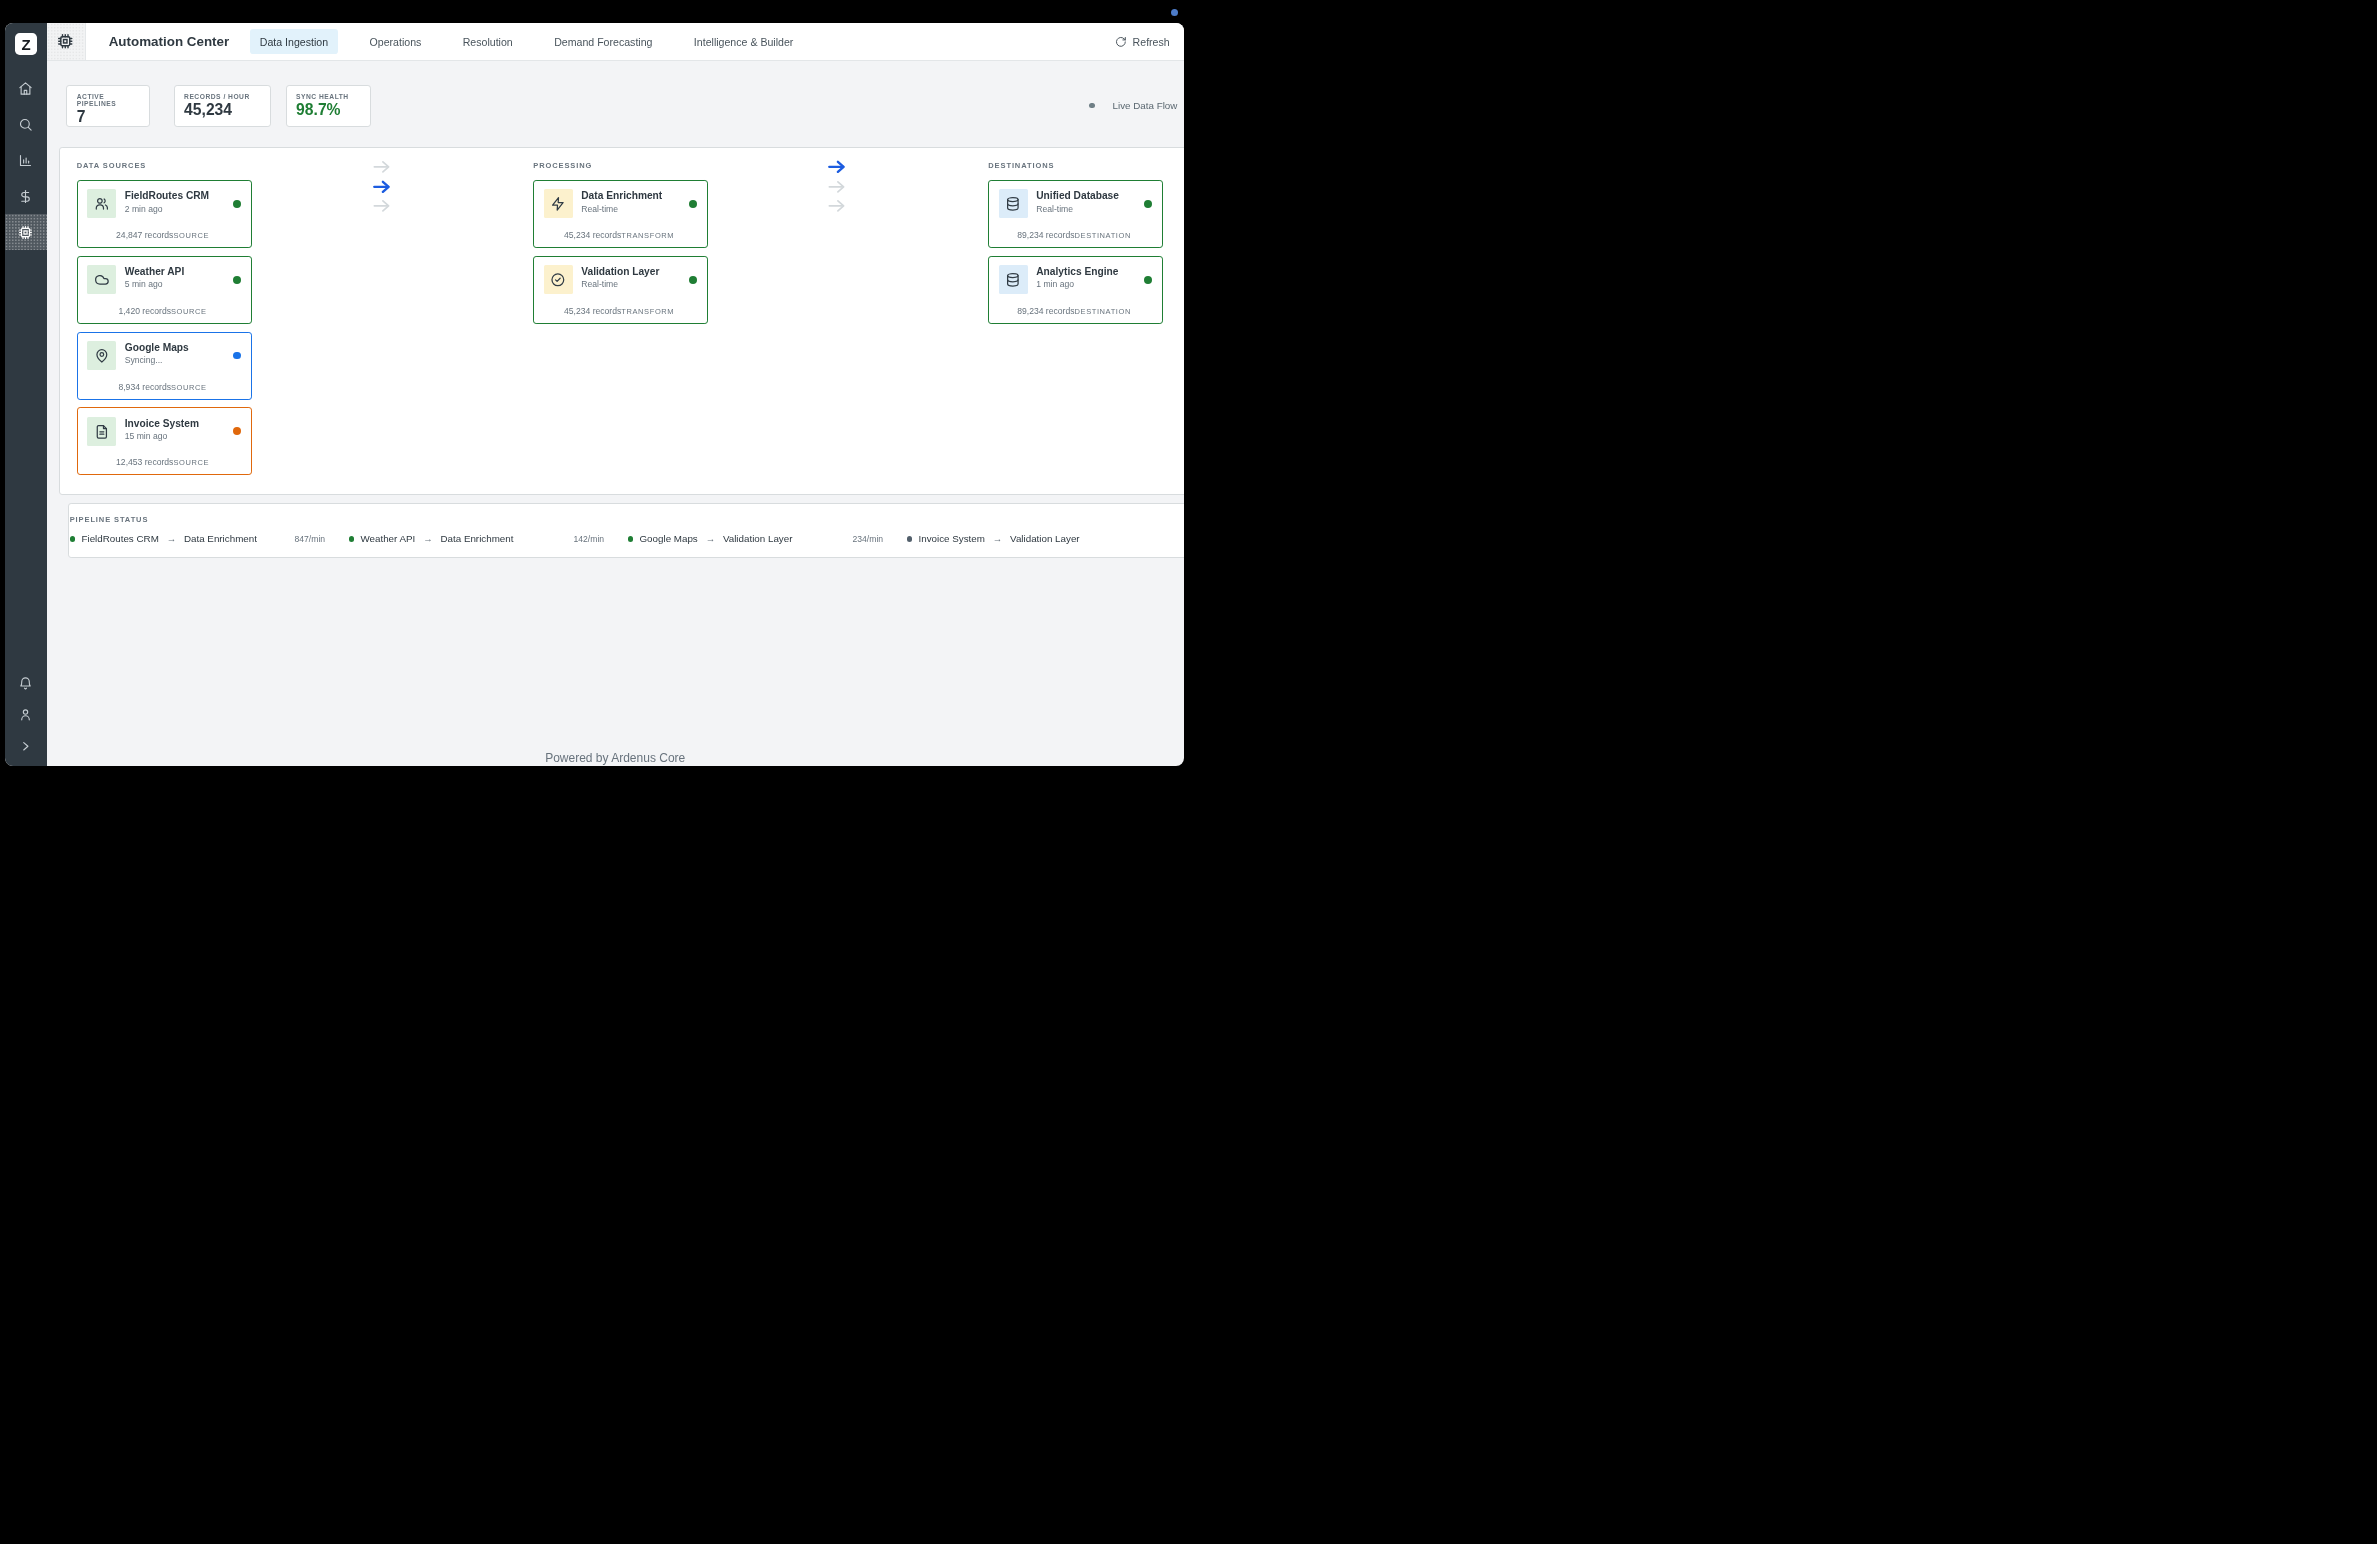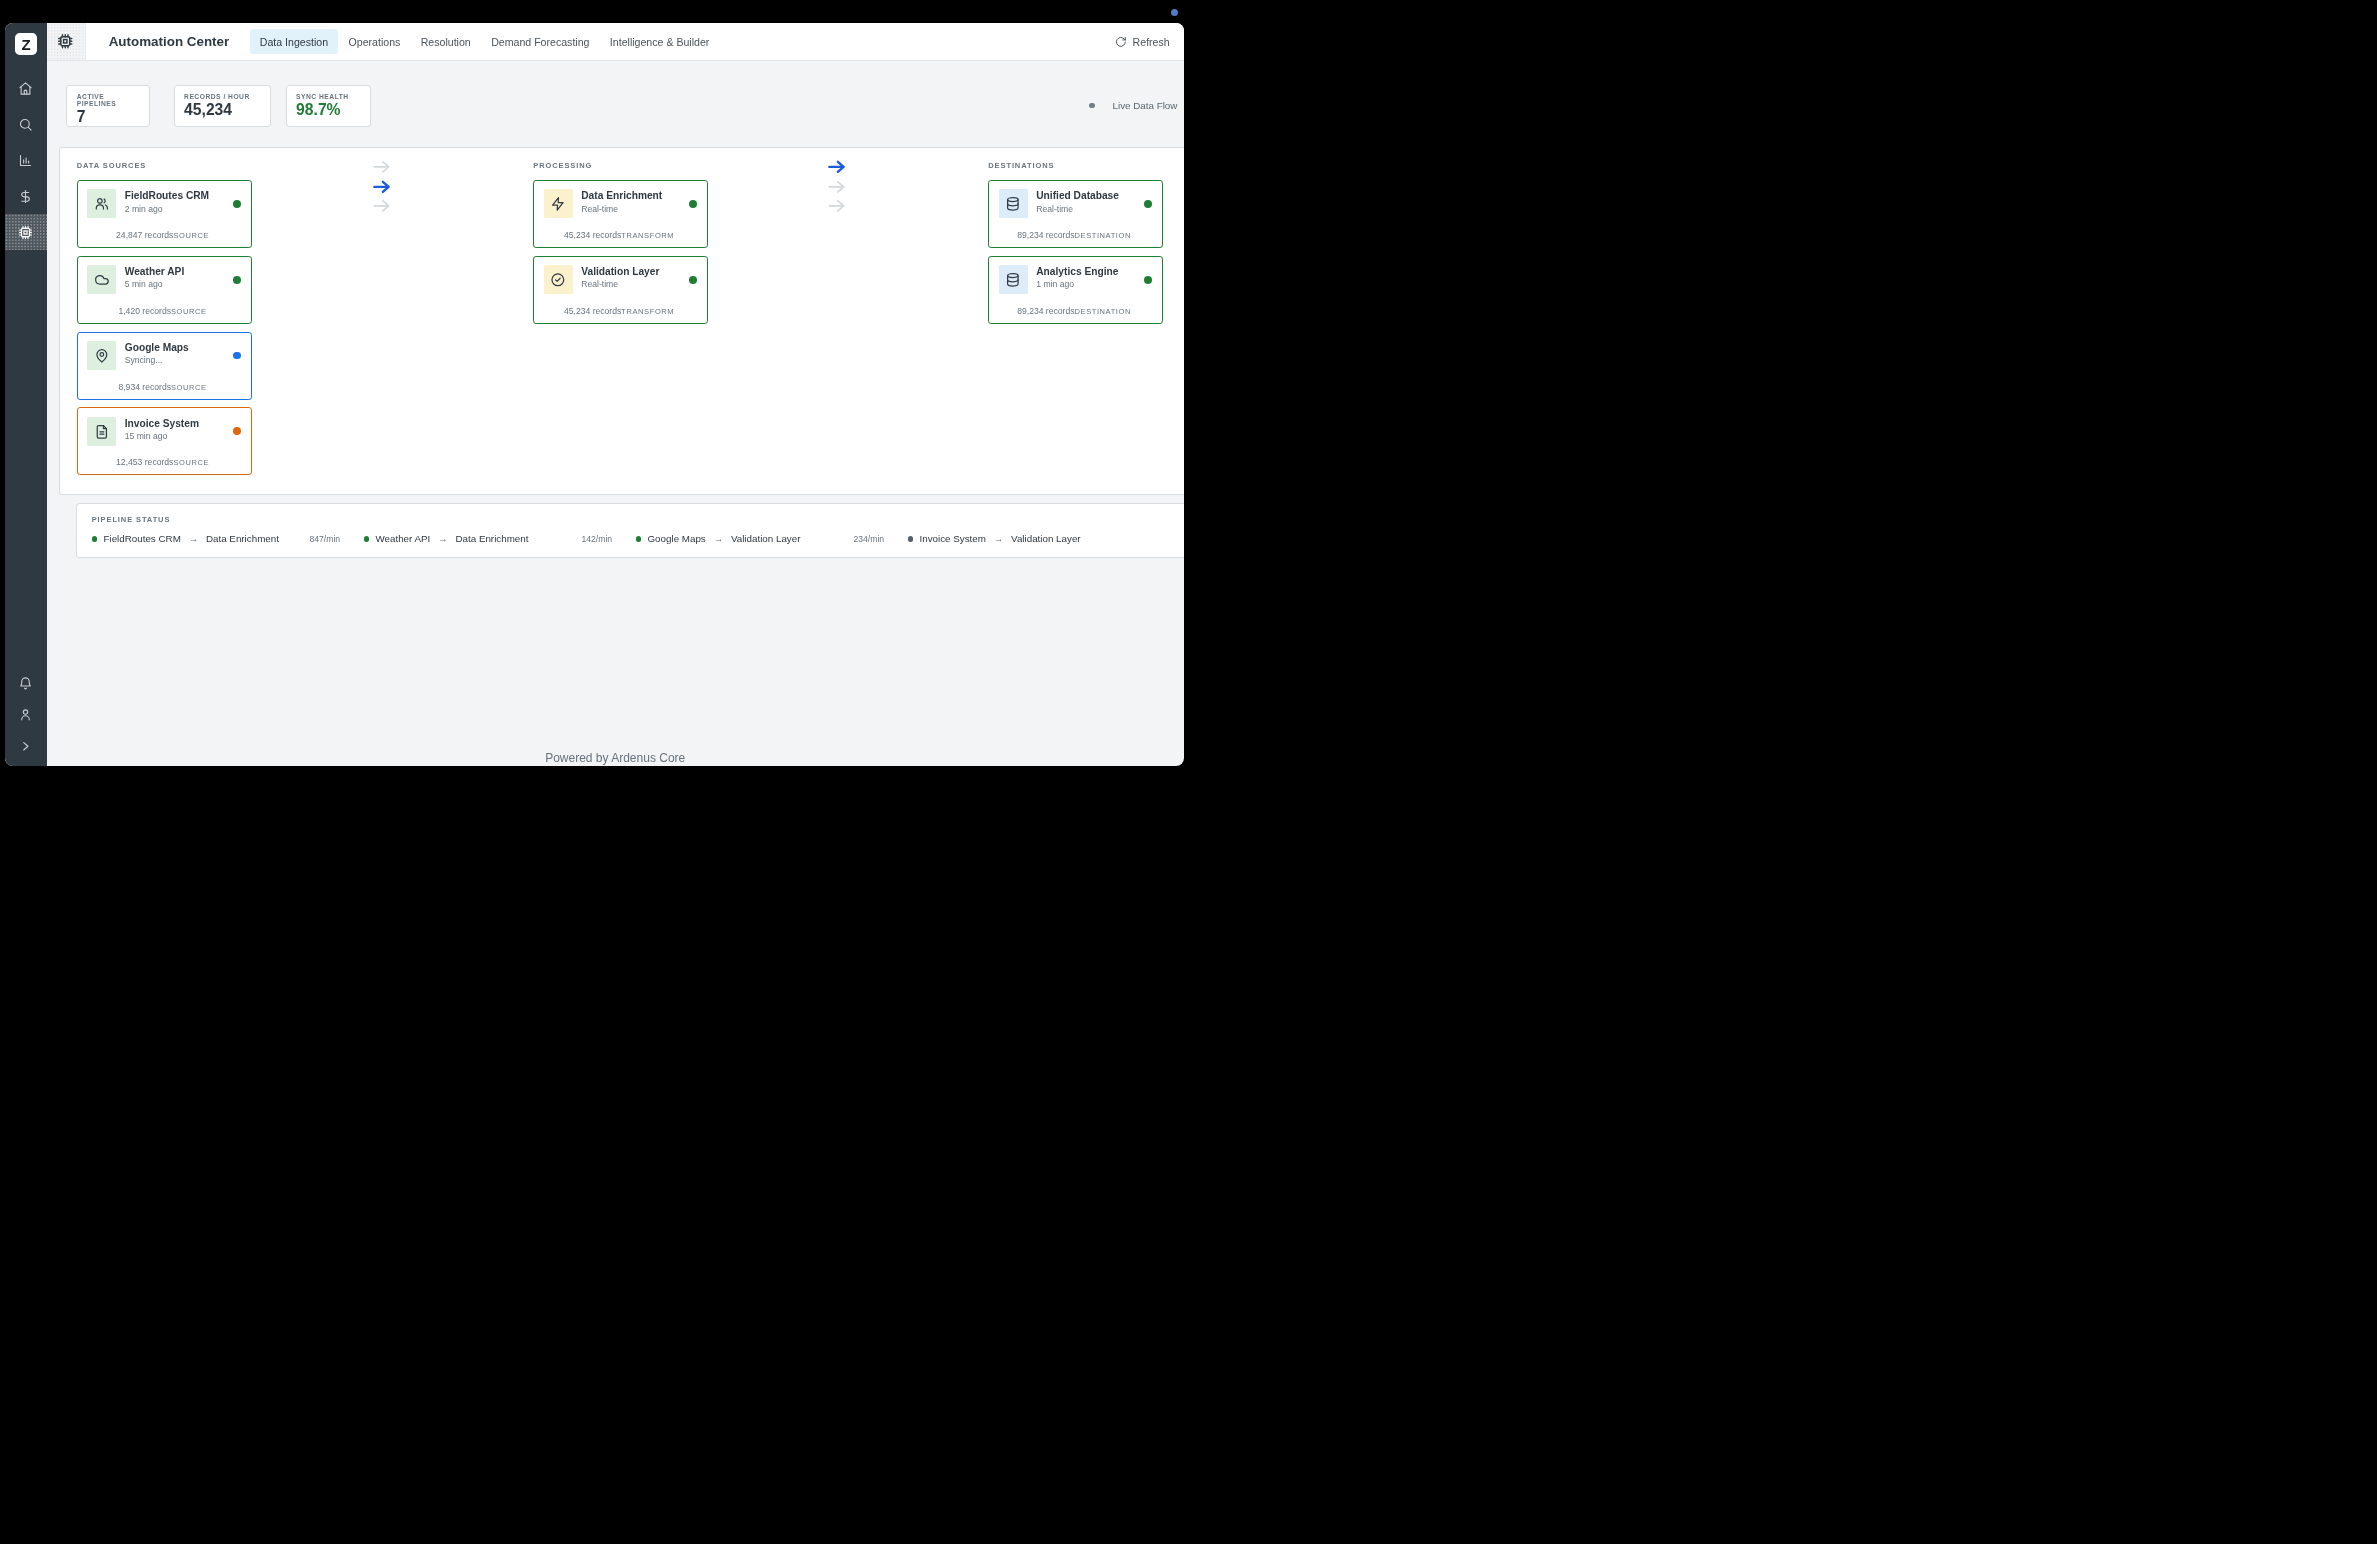--- a/index.html
+++ b/index.html
@@ -23,21 +23,21 @@
   .nav{margin-top:15px;width:100%}
   .s-item{width:42px;height:36px;display:flex;align-items:center;justify-content:center;color:#c6cdd2;cursor:pointer}
   .s-item.active{color:#fff;background:rgba(255,255,255,.16);background-image:radial-gradient(rgba(255,255,255,.30) 0.8px,transparent 0.9px);background-size:3.1px 3.1px}
   .nav-bottom{margin-top:auto;width:100%;padding-bottom:4.7px}
   .nav-bottom .s-item{height:31px}
 
   
   .header{position:absolute;left:42px;top:0;right:0;height:38px;background:#fff;border-bottom:0.8px solid #e3e6e8;display:flex;align-items:center}
   .gear-sect{width:39px;height:100%;border-right:0.8px solid #e4e7e9;background-color:#f2f3f4;background-image:radial-gradient(rgba(0,0,0,.05) 0.8px,transparent 0.9px);background-size:3.1px 3.1px;display:flex;align-items:center;justify-content:center;color:var(--ink)}
   .h-title{margin-left:23px;font-size:13.4px;font-weight:700;color:var(--ink);white-space:nowrap}
-  .tabs{display:flex;margin-left:20.4px;gap:0;align-items:center}
+  .tabs{display:flex;margin-left:20.4px;gap:21px;align-items:center}
   .tab{padding:6.3px 10.2px;font-size:10.6px;color:#49545c;border-radius:3.1px;cursor:pointer;white-space:nowrap}
   .tab.active{background:var(--tab-bg);color:var(--ink)}
   .refresh{margin-left:auto;margin-right:14px;display:flex;gap:5.5px;align-items:center;font-size:10.6px;color:#49545c;cursor:pointer}
 
   
   .main{position:absolute;left:42px;top:38px;right:0;bottom:0}
   .stat{position:absolute;top:23.6px;height:42px;background:#fff;border:0.8px solid var(--border);border-radius:3.1px;padding:7px 9.4px}
   .stat-label{font-size:6.7px;letter-spacing:0.5px;color:var(--muted);font-weight:600}
   .stat-value{font-size:15.7px;font-weight:700;color:var(--ink);margin-top:1.6px}
   .stat-value.green{color:var(--green)}
@@ -56,21 +56,21 @@
   .c-name{font-size:10.2px;font-weight:600;color:var(--ink);margin-top:0.8px;white-space:nowrap}
   .c-meta{font-size:8.6px;color:var(--muted);margin-top:2.4px}
   .c-dot{position:absolute;right:10.2px;top:19px;width:7.9px;height:7.9px;border-radius:50%;background:var(--green)}
   .c-dot.blue{background:var(--blue)} .c-dot.orange{background:var(--orange)}
   .c-foot{position:absolute;left:6px;right:9.4px;bottom:7px;display:flex;justify-content:center;align-items:baseline}
   .c-recs{font-size:8.6px;color:var(--muted)}
   .c-role{font-size:7.5px;letter-spacing:0.6px;color:var(--muted)}
   .arrows{position:absolute;top:11px;display:flex;flex-direction:column;gap:3.9px}
   .arrow{color:var(--gray-arrow)} .arrow.blue{color:var(--arrow-blue)}
 
-  .status-panel{position:absolute;left:29px;top:442px;width:1120px;height:55px;background:#fff;border:0.8px solid var(--border);border-radius:3.1px;padding:11px 15px}
+  .status-panel{position:absolute;left:21px;top:442px;width:1120px;height:55px;background:#fff;border:0.8px solid var(--border);border-radius:3.1px;padding:11px 1px}
   .ps-h{font-size:7.5px;letter-spacing:0.9px;color:var(--muted);font-weight:600;margin-bottom:9.4px}
   .ps-row{display:grid;grid-template-columns:repeat(4,1fr)}
   .ps-item{display:flex;align-items:center;gap:6.3px;font-size:9.8px;color:var(--ink);padding-right:23.6px;white-space:nowrap}
   .ps-dot{width:5.5px;height:5.5px;border-radius:50%;background:var(--green);flex:none}
   .ps-dot.slate{background:var(--slate)}
   .ps-arrow{color:var(--muted);font-size:9.4px;padding:0 1.6px}
   .ps-rate{margin-left:auto;color:var(--muted);font-size:8.6px}
 
   .footer{position:absolute;left:0;right:0;top:690px;text-align:center;font-size:12px;color:var(--muted)}
 </style>

